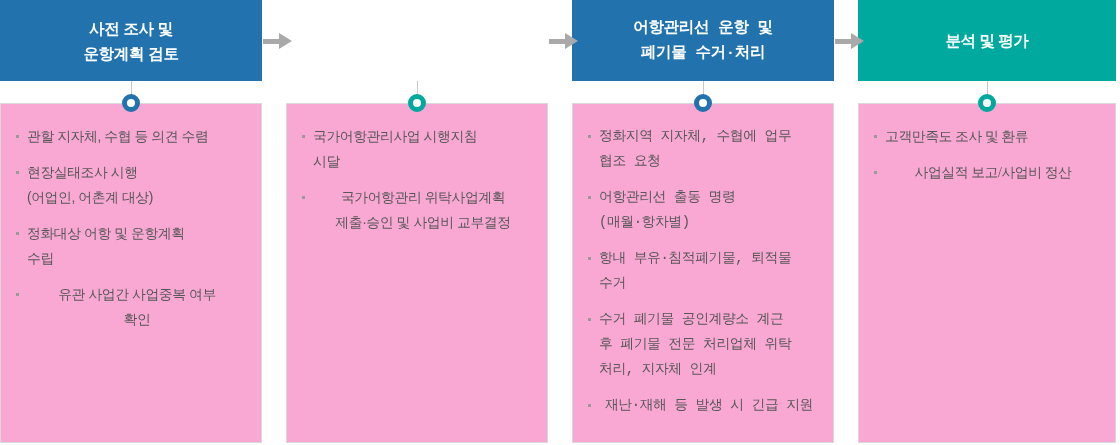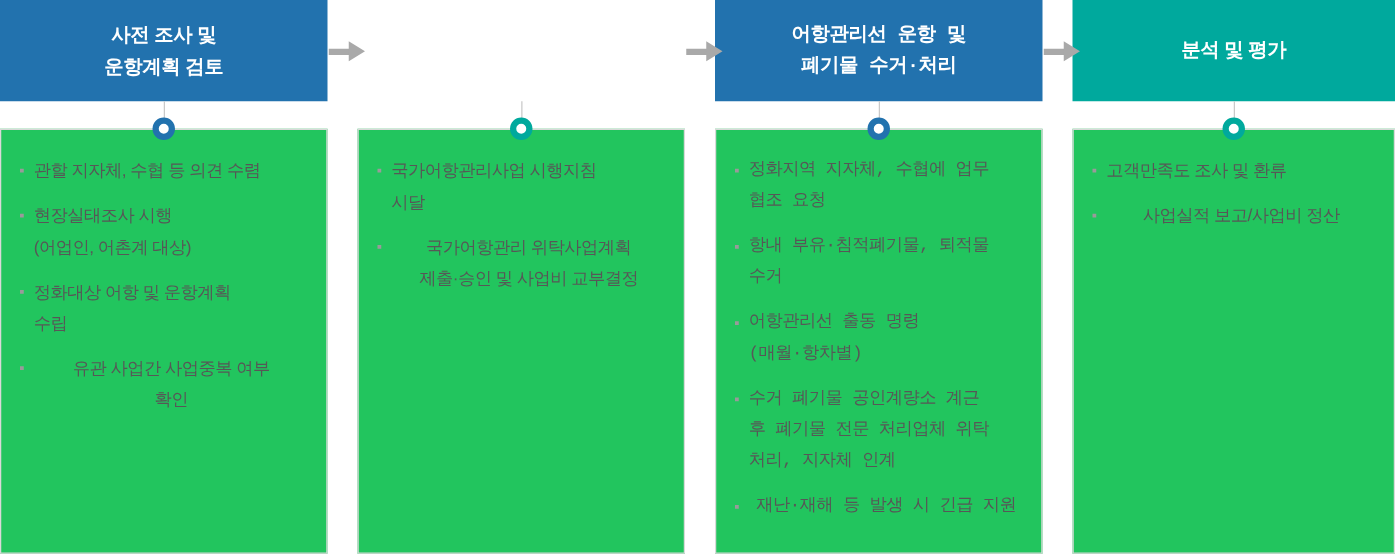--- a/index.html
+++ b/index.html
@@ -23,21 +23,21 @@
   
   .step {
     position: absolute;
     top: 0;
     width: 262px;
     height: 445px;
   }
   .step.s0 { left: 0px; }
   .step.s1 { left: 286px; }
   .step.s2 { left: 572px; font-family: Liberation Mono, monospace; }
-  .step.s3 { left: 858px; width: 258px; }
+  .step.s3 { left: 858px; width: 258px; font-family: Liberation Serif, serif; }
 
   
   .step-header {
     position: absolute;
     top: 0;
     left: 0;
     right: 0;
     height: 81px;
     display: flex;
     flex-direction: column;
@@ -88,21 +88,21 @@
 
   
   .step-body {
     position: absolute;
     top: 103px;
     left: 0;
     right: 0;
     bottom: 2px;
     border: 1px solid #d9d9d9;
     box-sizing: border-box;
-    background: #22c55e;
+    background: #f9a8d4;
     padding: 20px 14px 14px 14px;
   }
 
   .bullets {
     list-style: none;
     margin: 0;
     padding: 0;
   }
   .bullets li {
     position: relative;
@@ -191,22 +191,22 @@
   <div class="step s2">
     <div class="step-header c-blue">
       <span class="title-line">어항관리선 운항 및</span>
       <span class="title-line">폐기물 수거·처리</span>
     </div>
     <div class="stem"></div>
     <div class="ring"></div>
     <div class="step-body">
       <ul class="bullets">
         <li>정화지역 지자체, 수협에 업무<br>협조 요청</li>
+        <li>어항관리선 출동 명령<br>(매월·항차별)</li>
         <li>항내 부유·침적폐기물, 퇴적물<br>수거</li>
-        <li>어항관리선 출동 명령<br>(매월·항차별)</li>
         <li>수거 폐기물 공인계량소 계근<br>후 폐기물 전문 처리업체 위탁<br>처리, 지자체 인계</li>
         <li>재난·재해 등 발생 시 긴급 지원</li>
       </ul>
     </div>
   </div>
 
   <div class="step s3">
     <div class="step-header c-teal">
       <span class="title-line">분석 및 평가</span>
     </div>

